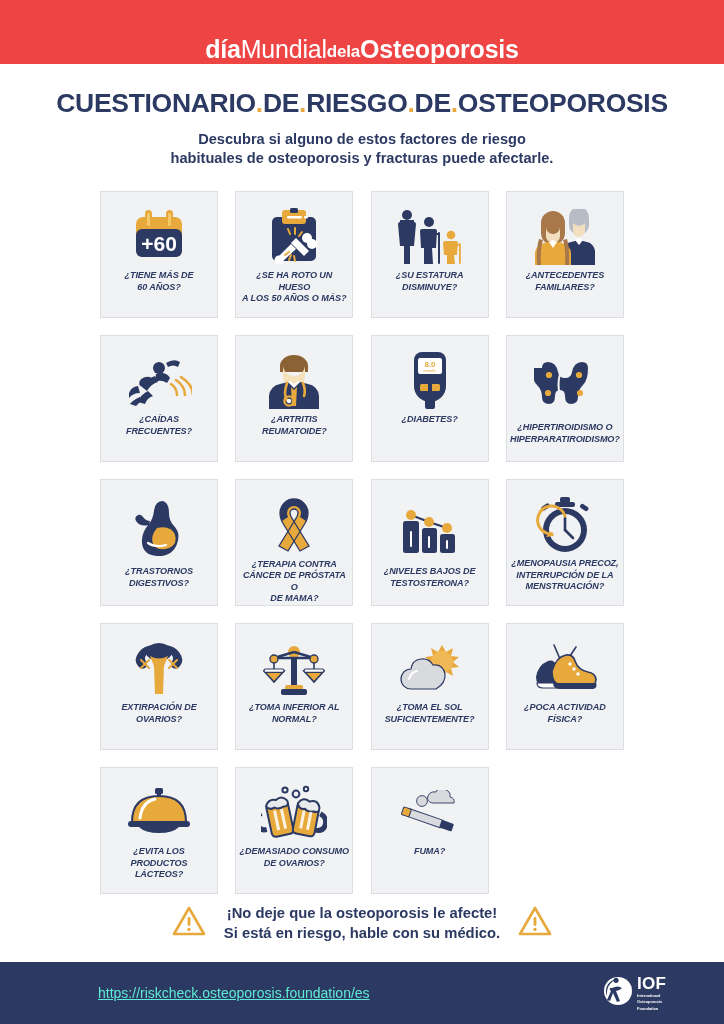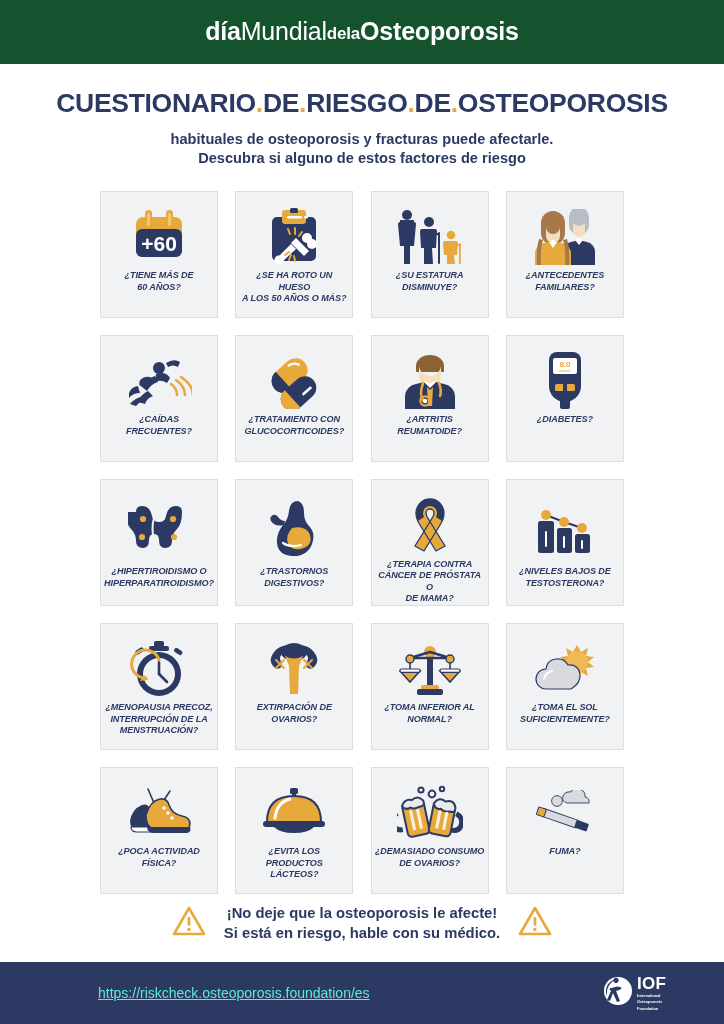--- a/index.html
+++ b/index.html
@@ -22,23 +22,23 @@
     background: #ffffff;
     box-sizing: border-box;
   }
 
   
   .topband {
     position: absolute;
     left: 0; top: 0;
     width: 724px;
     height: 64px;
-    background: #14532d;
+    background: #ef4444;
     display: flex;
-    align-items: center;
+    align-items: flex-end;
     justify-content: center;
   }
   .wod {
     text-align: center;
     color: #ffffff;
     line-height: 1.0;
     padding-bottom: 2px;
   }
   .wod-l1 {
     font-size: 25px;
@@ -201,22 +201,22 @@
         <span class="w-b">día</span><span class="w-n">Mundial</span><span class="w-s">dela</span><span class="w-b">Osteoporosis</span>
       </div>
     </div>
   </div>
 
   <div class="title">
     <span>CUESTIONARIO</span><span class="dot">.</span><span>DE</span><span class="dot">.</span><span>RIESGO</span><span class="dot">.</span><span>DE</span><span class="dot">.</span><span>OSTEOPOROSIS</span>
   </div>
 
   <div class="subtitle">
+    <div>Descubra si alguno de estos factores de riesgo</div>
     <div>habituales de osteoporosis y fracturas puede afectarle.</div>
-    <div>Descubra si alguno de estos factores de riesgo</div>
   </div>
 
   <div class="grid">
 
     <div class="card">
       <div class="art">
         <svg width="58" height="56" viewBox="0 0 58 56">
           <rect x="6" y="8" width="46" height="40" rx="7" fill="#e8a93c"></rect>
           <rect x="6" y="20" width="46" height="28" rx="6" fill="#2c3a63"></rect>
           <rect x="15" y="1" width="7" height="19" rx="3.5" fill="#e8a93c"></rect>
@@ -341,43 +341,20 @@
         </svg>
       </div>
       <div class="cap">
         <div>
           <span>¿CAÍDAS</span>
           <span>FRECUENTES?</span>
         </div>
       </div>
     </div>
 
-    <div class="card">
-      <div class="art">
-        <svg width="62" height="56" viewBox="0 0 62 56">
-          <g transform="rotate(-42 28 24)">
-            <rect x="8" y="10" width="40" height="24" rx="12" fill="#e8a93c"></rect>
-            <path d="M20 10 h-0 a12 12 0 0 0 0 24 h0 z" fill="#2c3a63"></path>
-            <path d="M8 22 a12 12 0 0 1 12 -12 h0 v24 h0 a12 12 0 0 1 -12 -12 z" fill="#2c3a63"></path>
-            <path d="M34 14 q6 1 8 6" stroke="#ffffff" stroke-width="2.4" fill="none" stroke-linecap="round"></path>
-          </g>
-          <g transform="rotate(-42 36 38)">
-            <rect x="14" y="28" width="40" height="23" rx="11.5" fill="#2c3a63"></rect>
-            <path d="M14 39.5 a11.5 11.5 0 0 1 11.5 -11.5 h0.5 v23 h-0.5 a11.5 11.5 0 0 1 -11.5 -11.5 z" fill="#e8a93c"></path>
-            <rect x="36" y="42" width="12" height="2.6" rx="1.3" fill="#ffffff"></rect>
-          </g>
-        </svg>
-      </div>
-      <div class="cap">
-        <div>
-          <span>¿TRATAMIENTO CON</span>
-          <span>GLUCOCORTICOIDES?</span>
-        </div>
-      </div>
-    </div>
 
     <div class="card">
       <div class="art">
         <svg width="58" height="56" viewBox="0 0 58 56">
           <path d="M15 13 a14 11 0 0 1 28 0 v6 h-28 z" fill="#8a6234"></path>
           <path d="M18 12 a11 11 0 0 0 22 0 v11 a11 11 0 0 1 -22 0 z" fill="#f5e0bc"></path>
           <path d="M23 23 h12 v6 h-12 z" fill="#f5e0bc"></path>
           <path d="M4 56 v-13 a13 13 0 0 1 11 -12 l8 -2 l6 4 l6 -4 l8 2 a13 13 0 0 1 11 12 v13 z" fill="#2c3a63"></path>
           <path d="M23 29 l6 6 l6 -6 l-2 -1 l-4 3 l-4 -3 z" fill="#ffffff"></path>
           <path d="M26 34 l3 3 l3 -3 l-1 19 h-4 z" fill="#e8a93c"></path>

